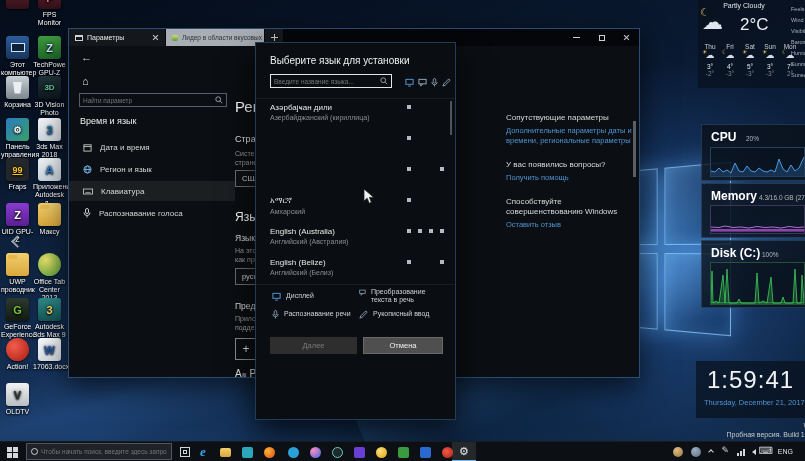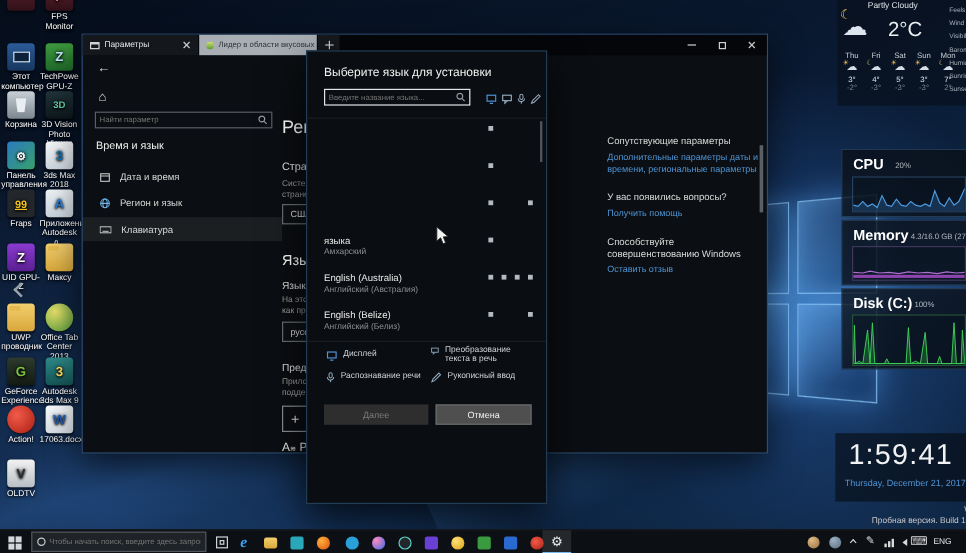--- a/index.html
+++ b/index.html
@@ -266,20 +266,28 @@
       </svg>
     <span>Регион и язык</span>
   </div>
   <div class="sideitem" style="top:152px">
     <svg width="10" height="9" viewBox="0 0 12 9">
         <rect x="0.5" y="1.5" width="11" height="6" fill="none" stroke="#c8c8c8"></rect>
         <line x1="3" y1="6" x2="9" y2="6" stroke="#c8c8c8"></line>
       </svg>
     <span>Клавиатура</span>
   </div>
+  <div class="sideitem" style="top:174px">
+    <svg width="8" height="10" viewBox="0 0 8 10">
+        <rect x="2.5" y="0.5" width="3" height="5" rx="1.5" fill="none" stroke="#c8c8c8"></rect>
+        <path d="M1 4.5a3 3 0 0 0 6 0" fill="none" stroke="#c8c8c8"></path>
+        <line x1="4" y1="7.5" x2="4" y2="9.5" stroke="#c8c8c8"></line>
+      </svg>
+    <span>Распознавание голоса</span>
+  </div>
 
   <div class="mainblk">
     <div class="mt" style="top:52px;font-size:15px;color:#fff">Регион и язык</div>
     <div class="mt" style="top:88px;font-size:9px;color:#e6e6e6">Страна или регион</div>
     <div class="mt" style="top:104px">Система Windows и приложения могут учитывать данные о вашей</div>
     <div class="mt" style="top:113px">стране и регионе для предоставления местного контента</div>
     <div class="selbox" style="top:124px">
         <span>США</span>
       </div>
     <div class="mt" style="top:164px;font-size:12px;color:#fff">Языки</div>
@@ -330,20 +338,24 @@
         <rect x="2.5" y="0.5" width="3" height="5" rx="1.5" fill="none" stroke="#8fa6ba"></rect>
         <path d="M1 4.5a3 3 0 0 0 6 0" fill="none" stroke="#8fa6ba"></path>
         <line x1="4" y1="7.5" x2="4" y2="9.5" stroke="#8fa6ba"></line>
       </svg>
     <svg width="9" height="9" viewBox="0 0 10 10">
         <path d="M1 9 L2 6.5 L7.5 1 L9 2.5 L3.5 8 Z" fill="none" stroke="#8fa6ba"></path>
       </svg>
   </div>
   <div class="hr" style="top:55px"></div>
 
+  <div class="lrow" style="top:60px">
+    <div class="nm">Азәрбајҹан дили</div>
+    <div class="sb">Азербайджанский (кириллица)</div>
+  </div>
   <div class="fsqs" style="left:151px;top:62px">
       <i class="fsq"></i>
       <i class="fsq" style="visibility: hidden;"></i>
       <i class="fsq" style="visibility: hidden;"></i>
       <i class="fsq" style="visibility: hidden;"></i>
     </div>
 
   <div class="fsqs" style="left:151px;top:93px">
       <i class="fsq"></i>
       <i class="fsq" style="visibility: hidden;"></i>
@@ -352,21 +364,21 @@
     </div>
 
   <div class="fsqs" style="left:151px;top:124px">
       <i class="fsq"></i>
       <i class="fsq" style="visibility: hidden;"></i>
       <i class="fsq" style="visibility: hidden;"></i>
       <i class="fsq"></i>
     </div>
 
   <div class="lrow" style="top:153px">
-    <div class="nm">языка</div>
+    <div class="nm">አማርኛ</div>
     <div class="sb">Амхарский</div>
   </div>
   <div class="fsqs" style="left:151px;top:155px">
       <i class="fsq"></i>
       <i class="fsq" style="visibility: hidden;"></i>
       <i class="fsq" style="visibility: hidden;"></i>
       <i class="fsq" style="visibility: hidden;"></i>
     </div>
 
   <div class="lrow" style="top:184px">

